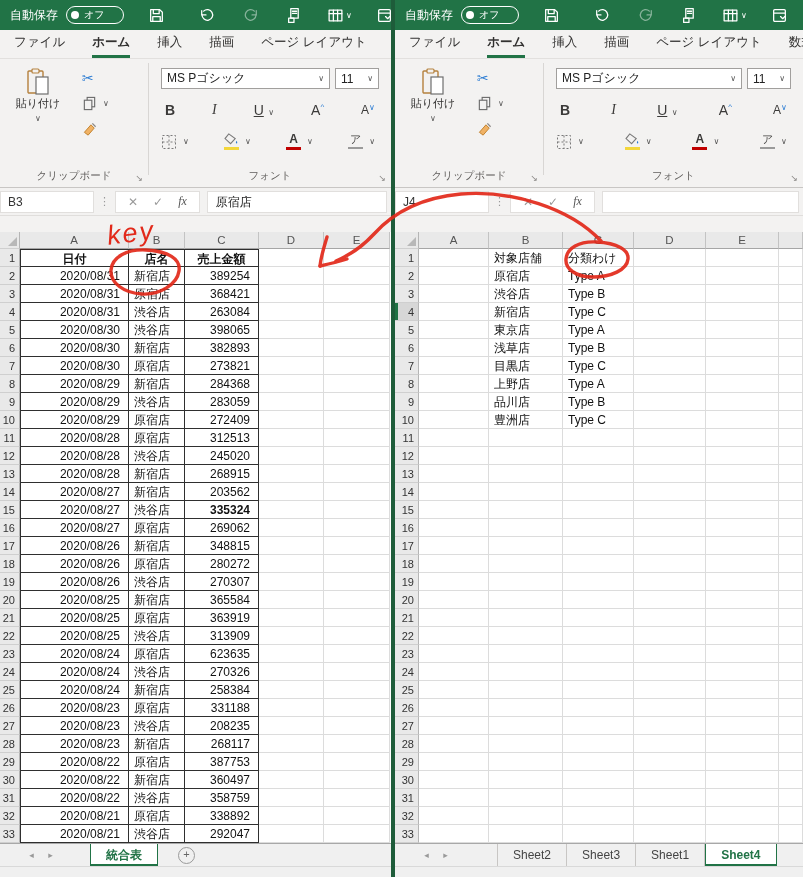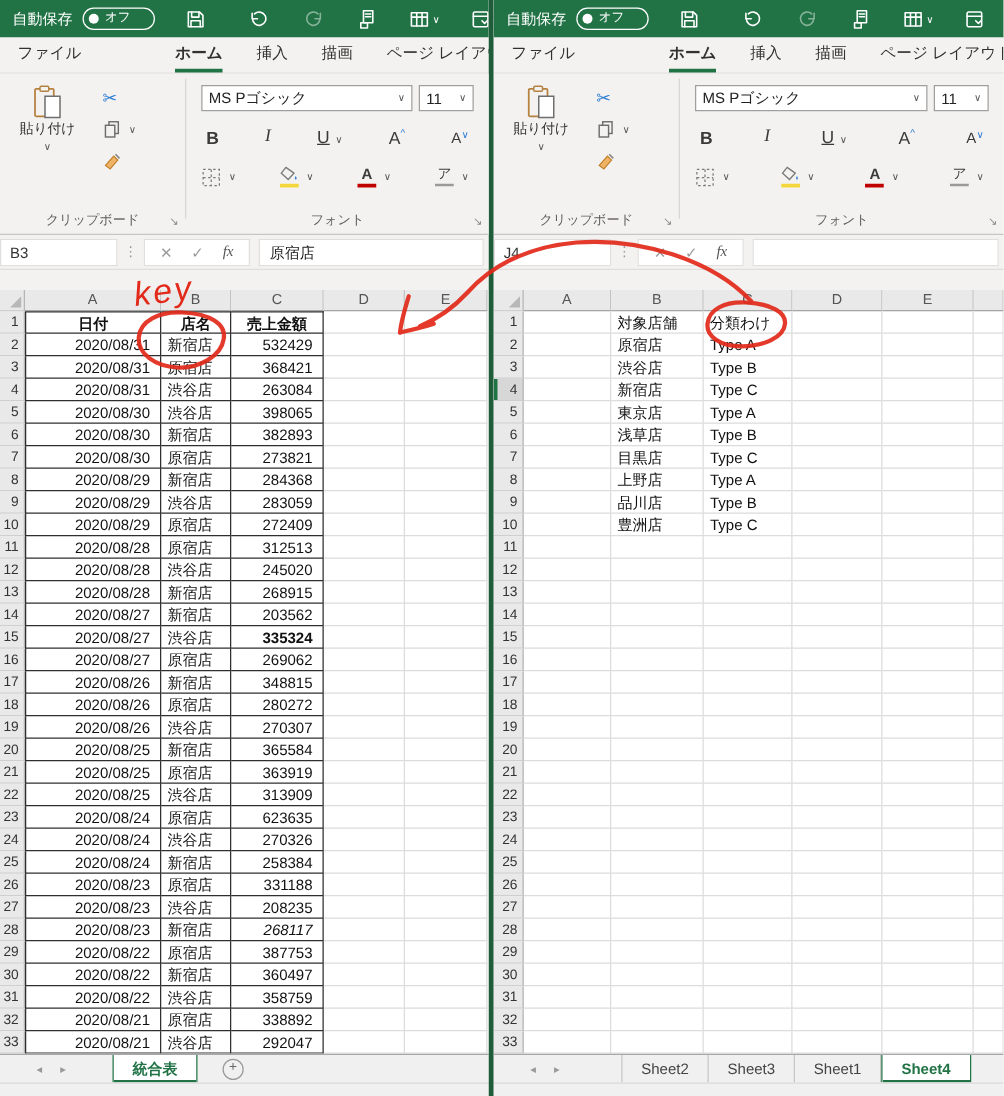--- a/index.html
+++ b/index.html
@@ -17,21 +17,21 @@
   .knob{width:8px;height:8px;background:#fff;border-radius:50%;flex:none;}
   .tlabel{font-size:10px;line-height:16px;}
   .tbi{width:17px;height:17px;fill:none;stroke:#fff;stroke-width:1.2;stroke-linecap:round;stroke-linejoin:round;flex:none;}
   .tbw{display:inline-flex;align-items:center;}
   .dim{opacity:.45;}
   .tchev{font-size:8px;margin-left:2px;}
 
   
   .menubar{height:28px;background:#f3f2f1;display:flex;align-items:flex-end;padding:0 0 0 14px;gap:27px;font-size:12.5px;color:#323130;border-bottom:1px solid #e2e0de;flex:none;}
   .mtab{padding-bottom:7px;white-space:nowrap;}
-  .mtab.active{font-weight:bold;box-shadow:inset 0 -3px 0 #217346;margin-left:48px;}
+  .mtab.active{font-weight:bold;box-shadow:inset 0 -3px 0 #217346;}
 
   
   .ribbon{height:128px;background:#f3f2f1;display:flex;border-bottom:1px solid #c8c6c4;position:relative;flex:none;}
   .grp{position:relative;height:100%;}
   .grp.clip{width:148px;flex:none;}
   .grp.font{flex:1;}
   .grplabel{position:absolute;bottom:4px;left:0;right:0;text-align:center;font-size:10.5px;color:#605e5c;}
   .dlg{position:absolute;bottom:4px;right:5px;font-size:9px;color:#8a8886;}
   .vsep{width:1px;background:#d8d6d4;height:112px;margin-top:4px;flex:none;}
   .paste{position:absolute;left:12px;top:8px;width:52px;text-align:center;font-size:11px;color:#323130;line-height:1.25;}
@@ -278,21 +278,21 @@
           <div class="cell bold a-center tb tb-l tb-t" style="width: 109px;">日付</div>
           <div class="cell bold a-center tb tb-t" style="width: 56px;">店名</div>
           <div class="cell bold a-center tb tb-t" style="width: 74px;">売上金額</div>
           <div class="cell" style="width: 65px;"></div>
           <div class="cell" style="width: 66px;"></div>
         </div>
         <div class="grow">
           <div class="rh" style="width: 20px;">2</div>
           <div class="cell a-right tb tb-l" style="width: 109px;">2020/08/31</div>
           <div class="cell a-left tb" style="width: 56px;">新宿店</div>
-          <div class="cell a-right tb" style="width: 74px;">532429</div>
+          <div class="cell a-right tb" style="width: 74px;">389254</div>
           <div class="cell" style="width: 65px;"></div>
           <div class="cell" style="width: 66px;"></div>
         </div>
         <div class="grow">
           <div class="rh" style="width: 20px;">3</div>
           <div class="cell a-right tb tb-l" style="width: 109px;">2020/08/31</div>
           <div class="cell a-left tb" style="width: 56px;">原宿店</div>
           <div class="cell a-right tb" style="width: 74px;">368421</div>
           <div class="cell" style="width: 65px;"></div>
           <div class="cell" style="width: 66px;"></div>
@@ -486,21 +486,21 @@
           <div class="cell a-right tb tb-l" style="width: 109px;">2020/08/23</div>
           <div class="cell a-left tb" style="width: 56px;">渋谷店</div>
           <div class="cell a-right tb" style="width: 74px;">208235</div>
           <div class="cell" style="width: 65px;"></div>
           <div class="cell" style="width: 66px;"></div>
         </div>
         <div class="grow">
           <div class="rh" style="width: 20px;">28</div>
           <div class="cell a-right tb tb-l" style="width: 109px;">2020/08/23</div>
           <div class="cell a-left tb" style="width: 56px;">新宿店</div>
-          <div class="cell a-right tb" style="width: 74px; font-style: italic;">268117</div>
+          <div class="cell a-right tb" style="width: 74px;">268117</div>
           <div class="cell" style="width: 65px;"></div>
           <div class="cell" style="width: 66px;"></div>
         </div>
         <div class="grow">
           <div class="rh" style="width: 20px;">29</div>
           <div class="cell a-right tb tb-l" style="width: 109px;">2020/08/22</div>
           <div class="cell a-left tb" style="width: 56px;">原宿店</div>
           <div class="cell a-right tb" style="width: 74px;">387753</div>
           <div class="cell" style="width: 65px;"></div>
           <div class="cell" style="width: 66px;"></div>

